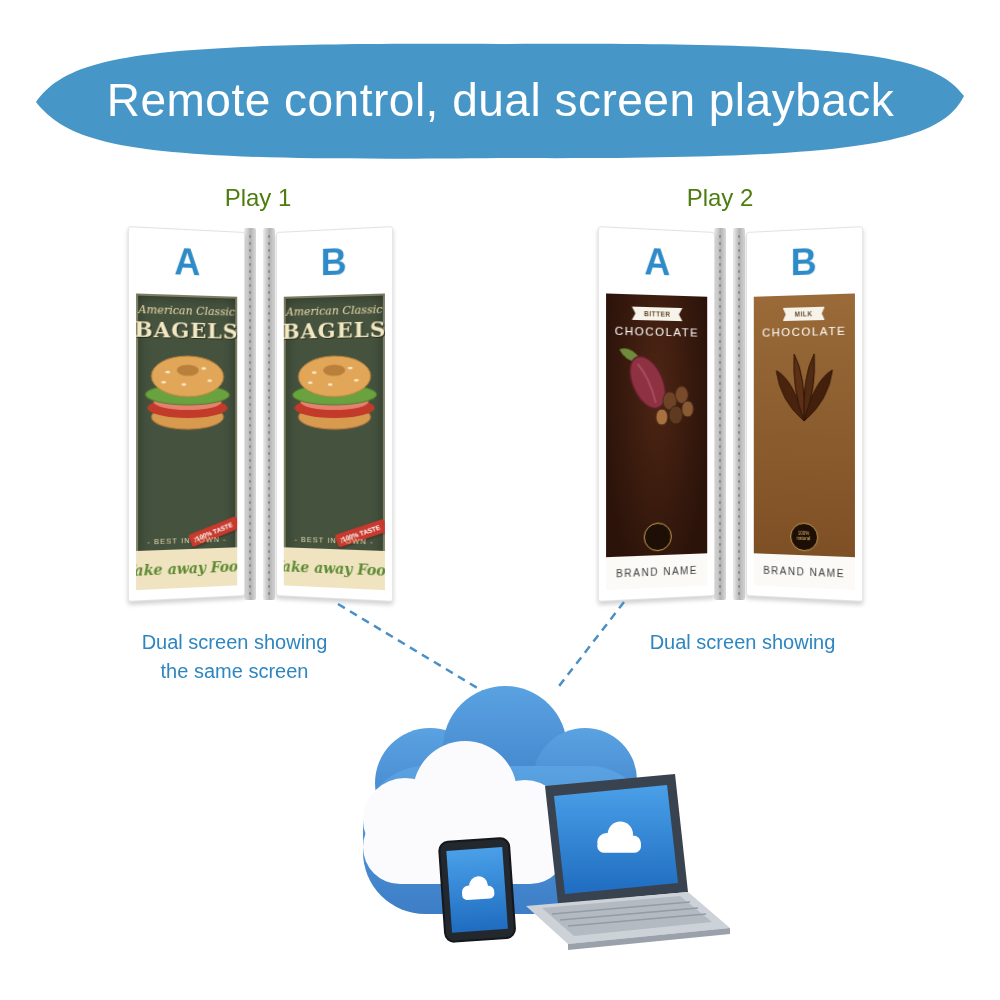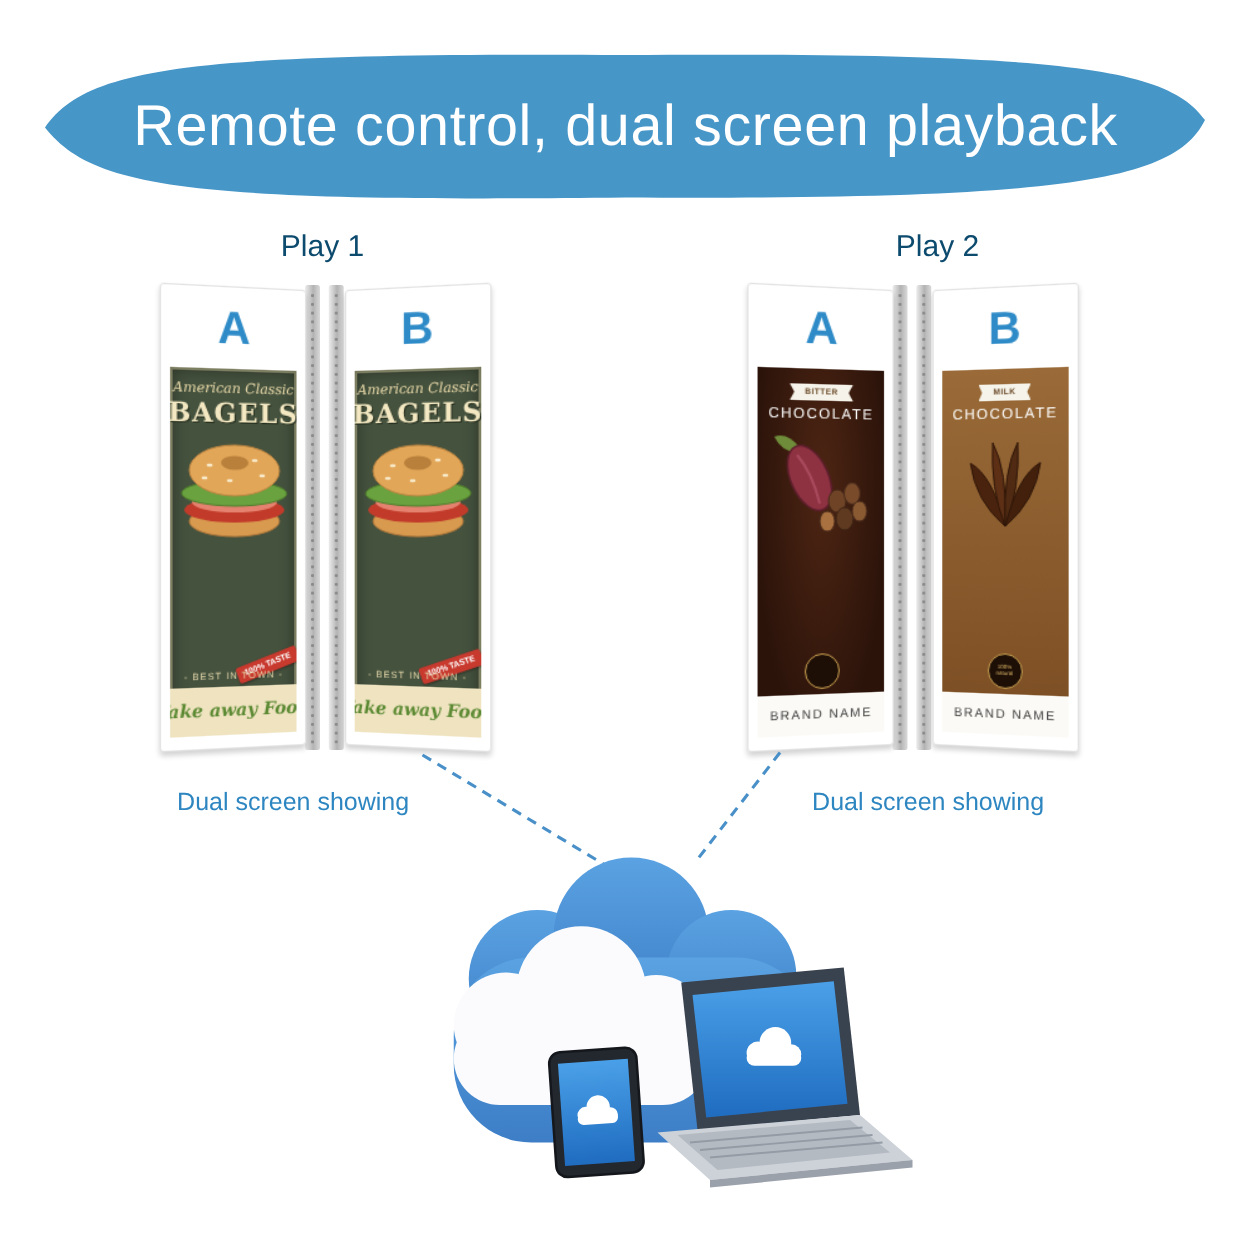--- a/index.html
+++ b/index.html
@@ -5,23 +5,23 @@
   html,body{margin:0;padding:0;background:#fff;font-family:"Liberation Sans",sans-serif;}
   .canvas{position:relative;width:1000px;height:1000px;background:#ffffff;overflow:hidden;}
 
   
   .banner{position:absolute;left:28px;top:36px;width:945px;height:128px;text-align:center;}
   .banner svg{position:absolute;inset:0;width:100%;height:100%;}
   .banner-title{position:absolute;inset:0;display:flex;align-items:center;justify-content:center;
     color:#ffffff;font-size:46px;font-weight:400;letter-spacing:0.5px;}
 
   
-  .play-label{position:absolute;top:184px;width:140px;text-align:center;font-size:24px;color:#0c4a6e;}
+  .play-label{position:absolute;top:184px;width:140px;text-align:center;font-size:24px;color:#4d7c0f;}
   .play-label.p1{left:188px;}
-  .play-label.p2{left:680px;}
+  .play-label.p2{left:650px;}
 
   
   .kiosk-pair{position:absolute;top:230px;width:263px;height:375px;}
   .pair1{left:128px;}
   .pair2{left:598px;}
 
   .pole{position:absolute;top:-2px;width:12px;height:372px;border-radius:2px;
     background:linear-gradient(to right,#ededed,#b3b3b3 55%,#d9d9d9);}
   .pole::after{content:"";position:absolute;left:50%;top:5px;bottom:5px;width:4px;transform:translateX(-50%);
     background-image:radial-gradient(circle,#8a8a8a 1px,transparent 1.4px);background-size:4px 7px;}
@@ -192,20 +192,21 @@
           </svg>
           <div class="choc-badge">100% natural</div>
           <div class="choc-strip">BRAND NAME</div>
         </div>
       </div>
     </div>
   </div>
 
   <div class="caption c1">
     <div>Dual screen showing</div>
+    <div>the same screen</div>
   </div>
   <div class="caption c2">
     <div>Dual screen showing</div>
   </div>
 
   <svg class="overlay-lines" viewBox="0 0 1000 1000">
     <line x1="338" y1="604" x2="494" y2="698" stroke="#4a90c8" stroke-width="2.5" stroke-dasharray="8 6"></line>
     <line x1="624" y1="602" x2="556" y2="690" stroke="#4a90c8" stroke-width="2.5" stroke-dasharray="8 6"></line>
   </svg>
 

